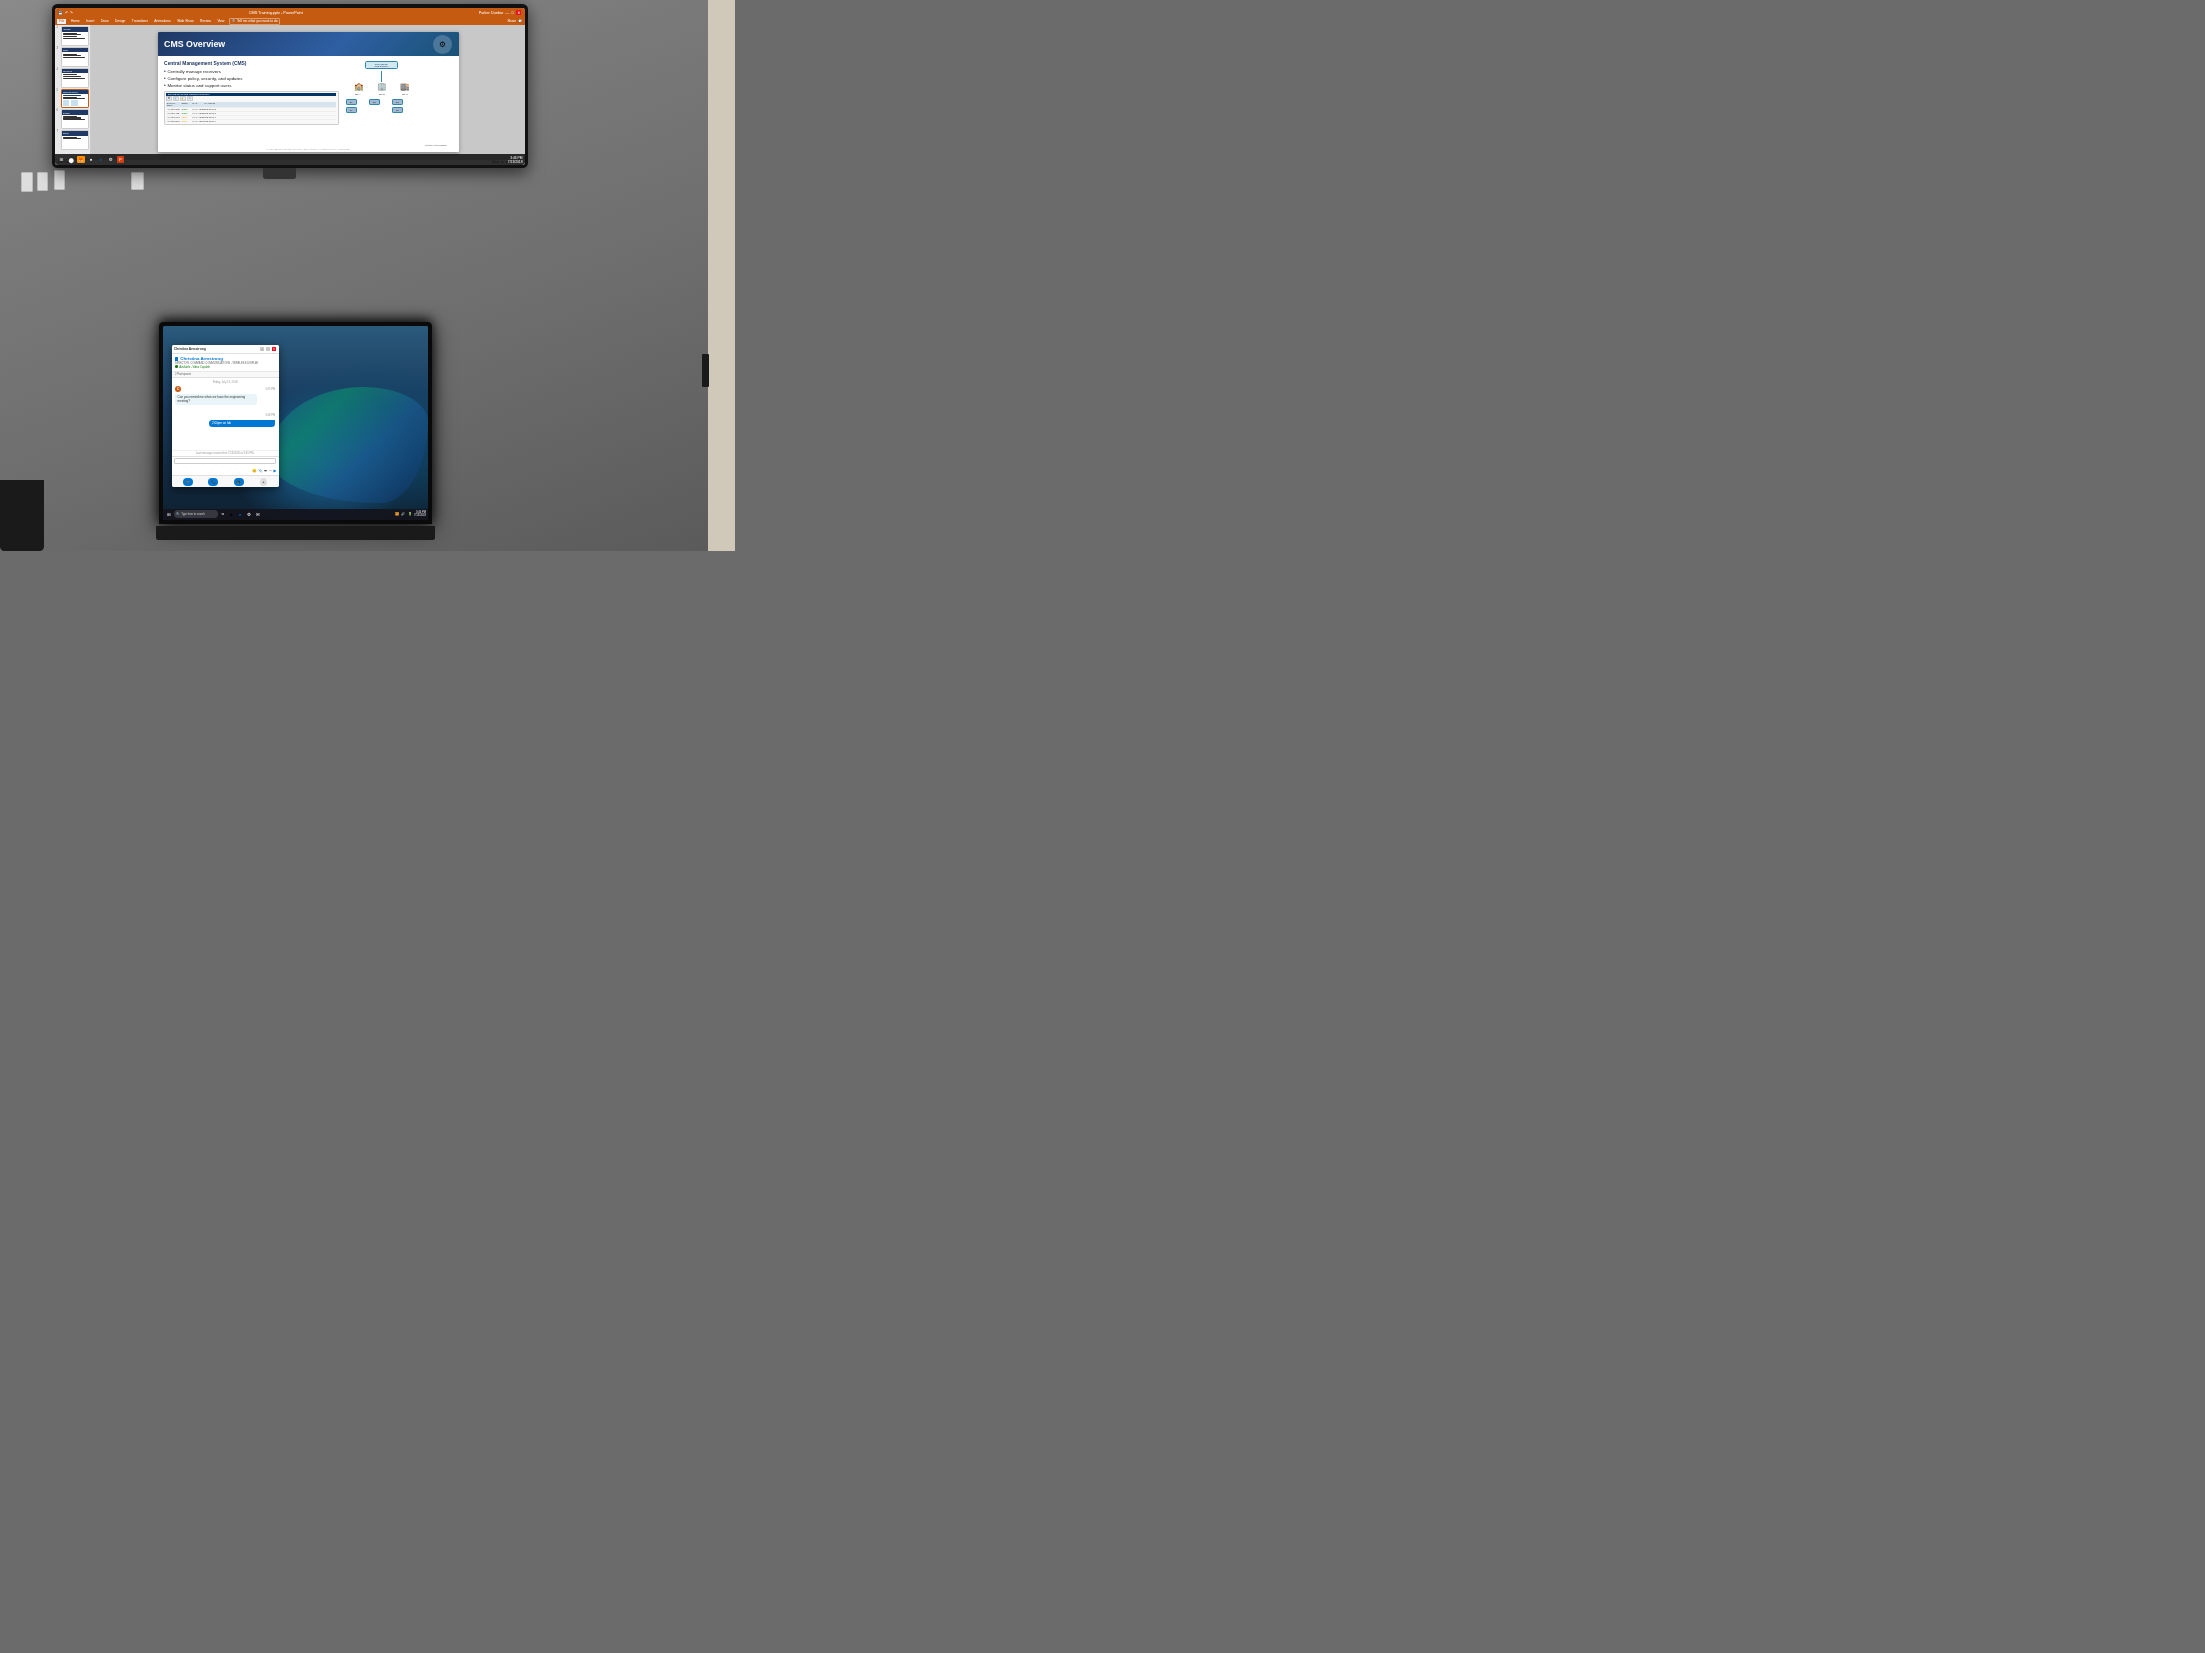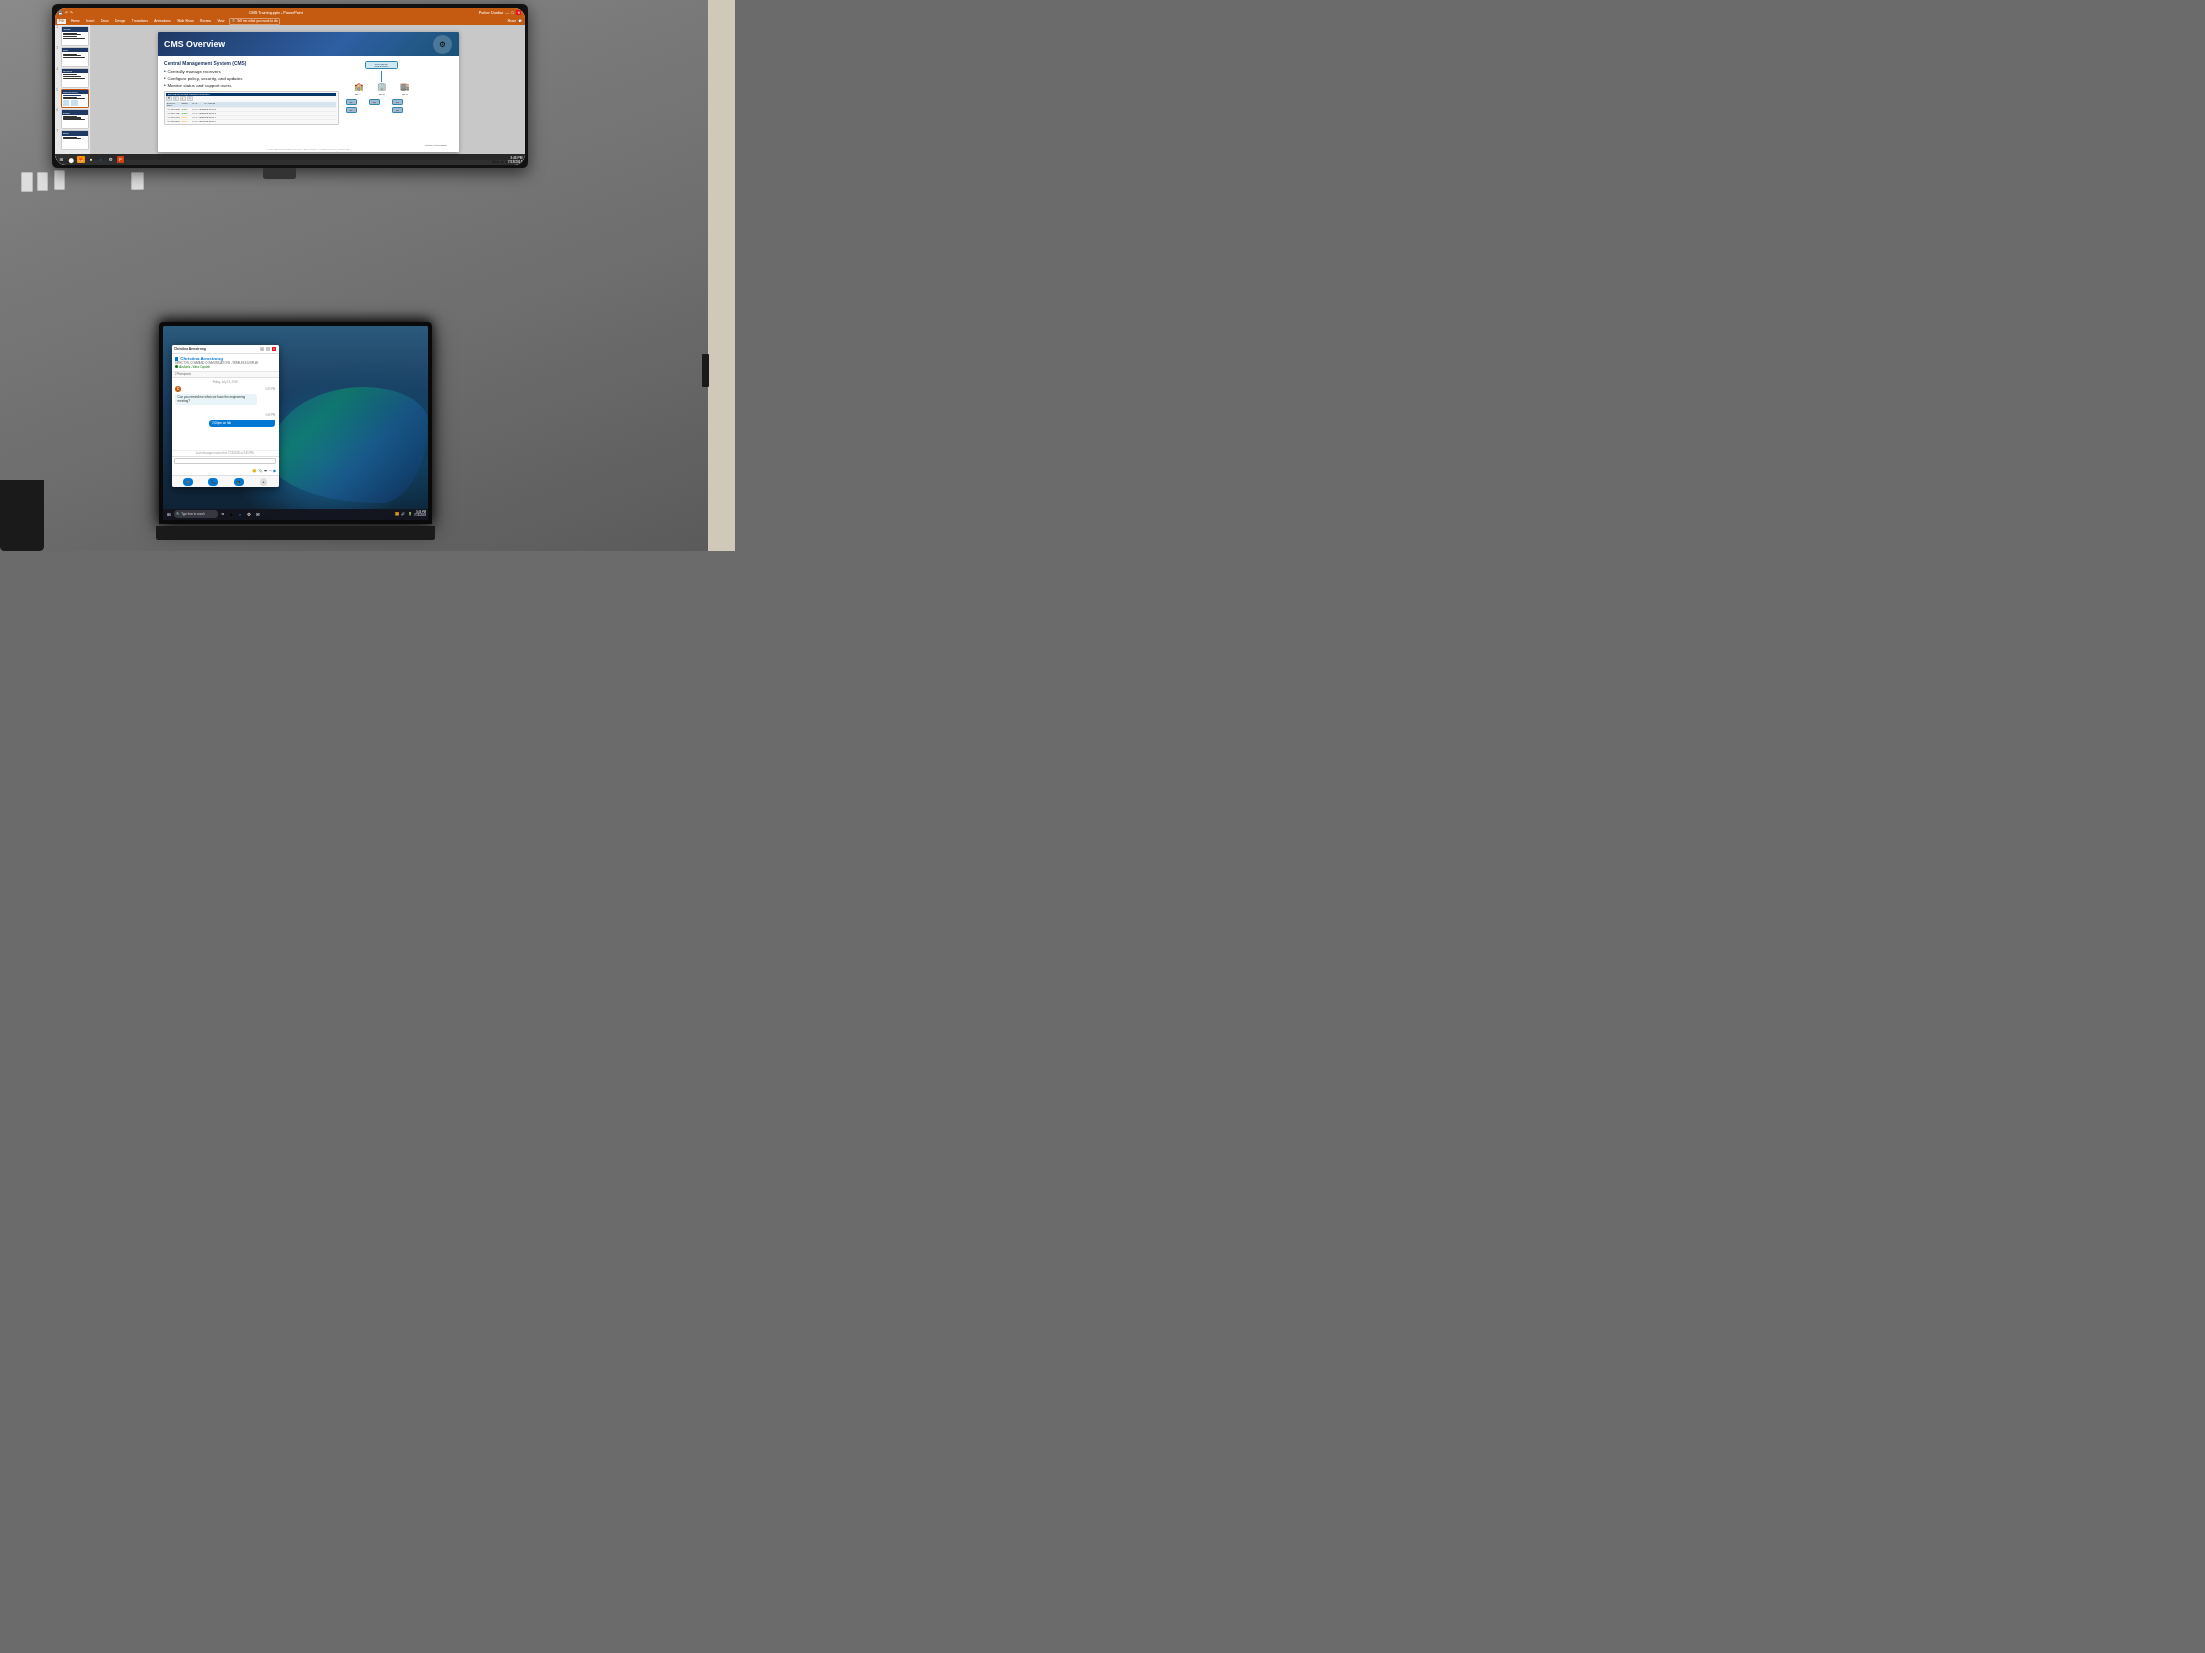--- a/index.html
+++ b/index.html
@@ -53,21 +53,21 @@
       height: 100%;
       background: #111;
       border-radius: 5.5px;
       padding: 3.3px;
       box-shadow: 0 4.4px 16.4px rgba(0,0,0,0.6);
     }
     .tv-screen {
       width: 100%;
       height: 100%;
       background: #1a1a2e;
-      border-radius: 11px;
+      border-radius: 3px;
       overflow: hidden;
       position: relative;
     }
 
     
     .ppt-window {
       width: 100%;
       height: 100%;
       background: #f0f0f0;
       display: flex;

